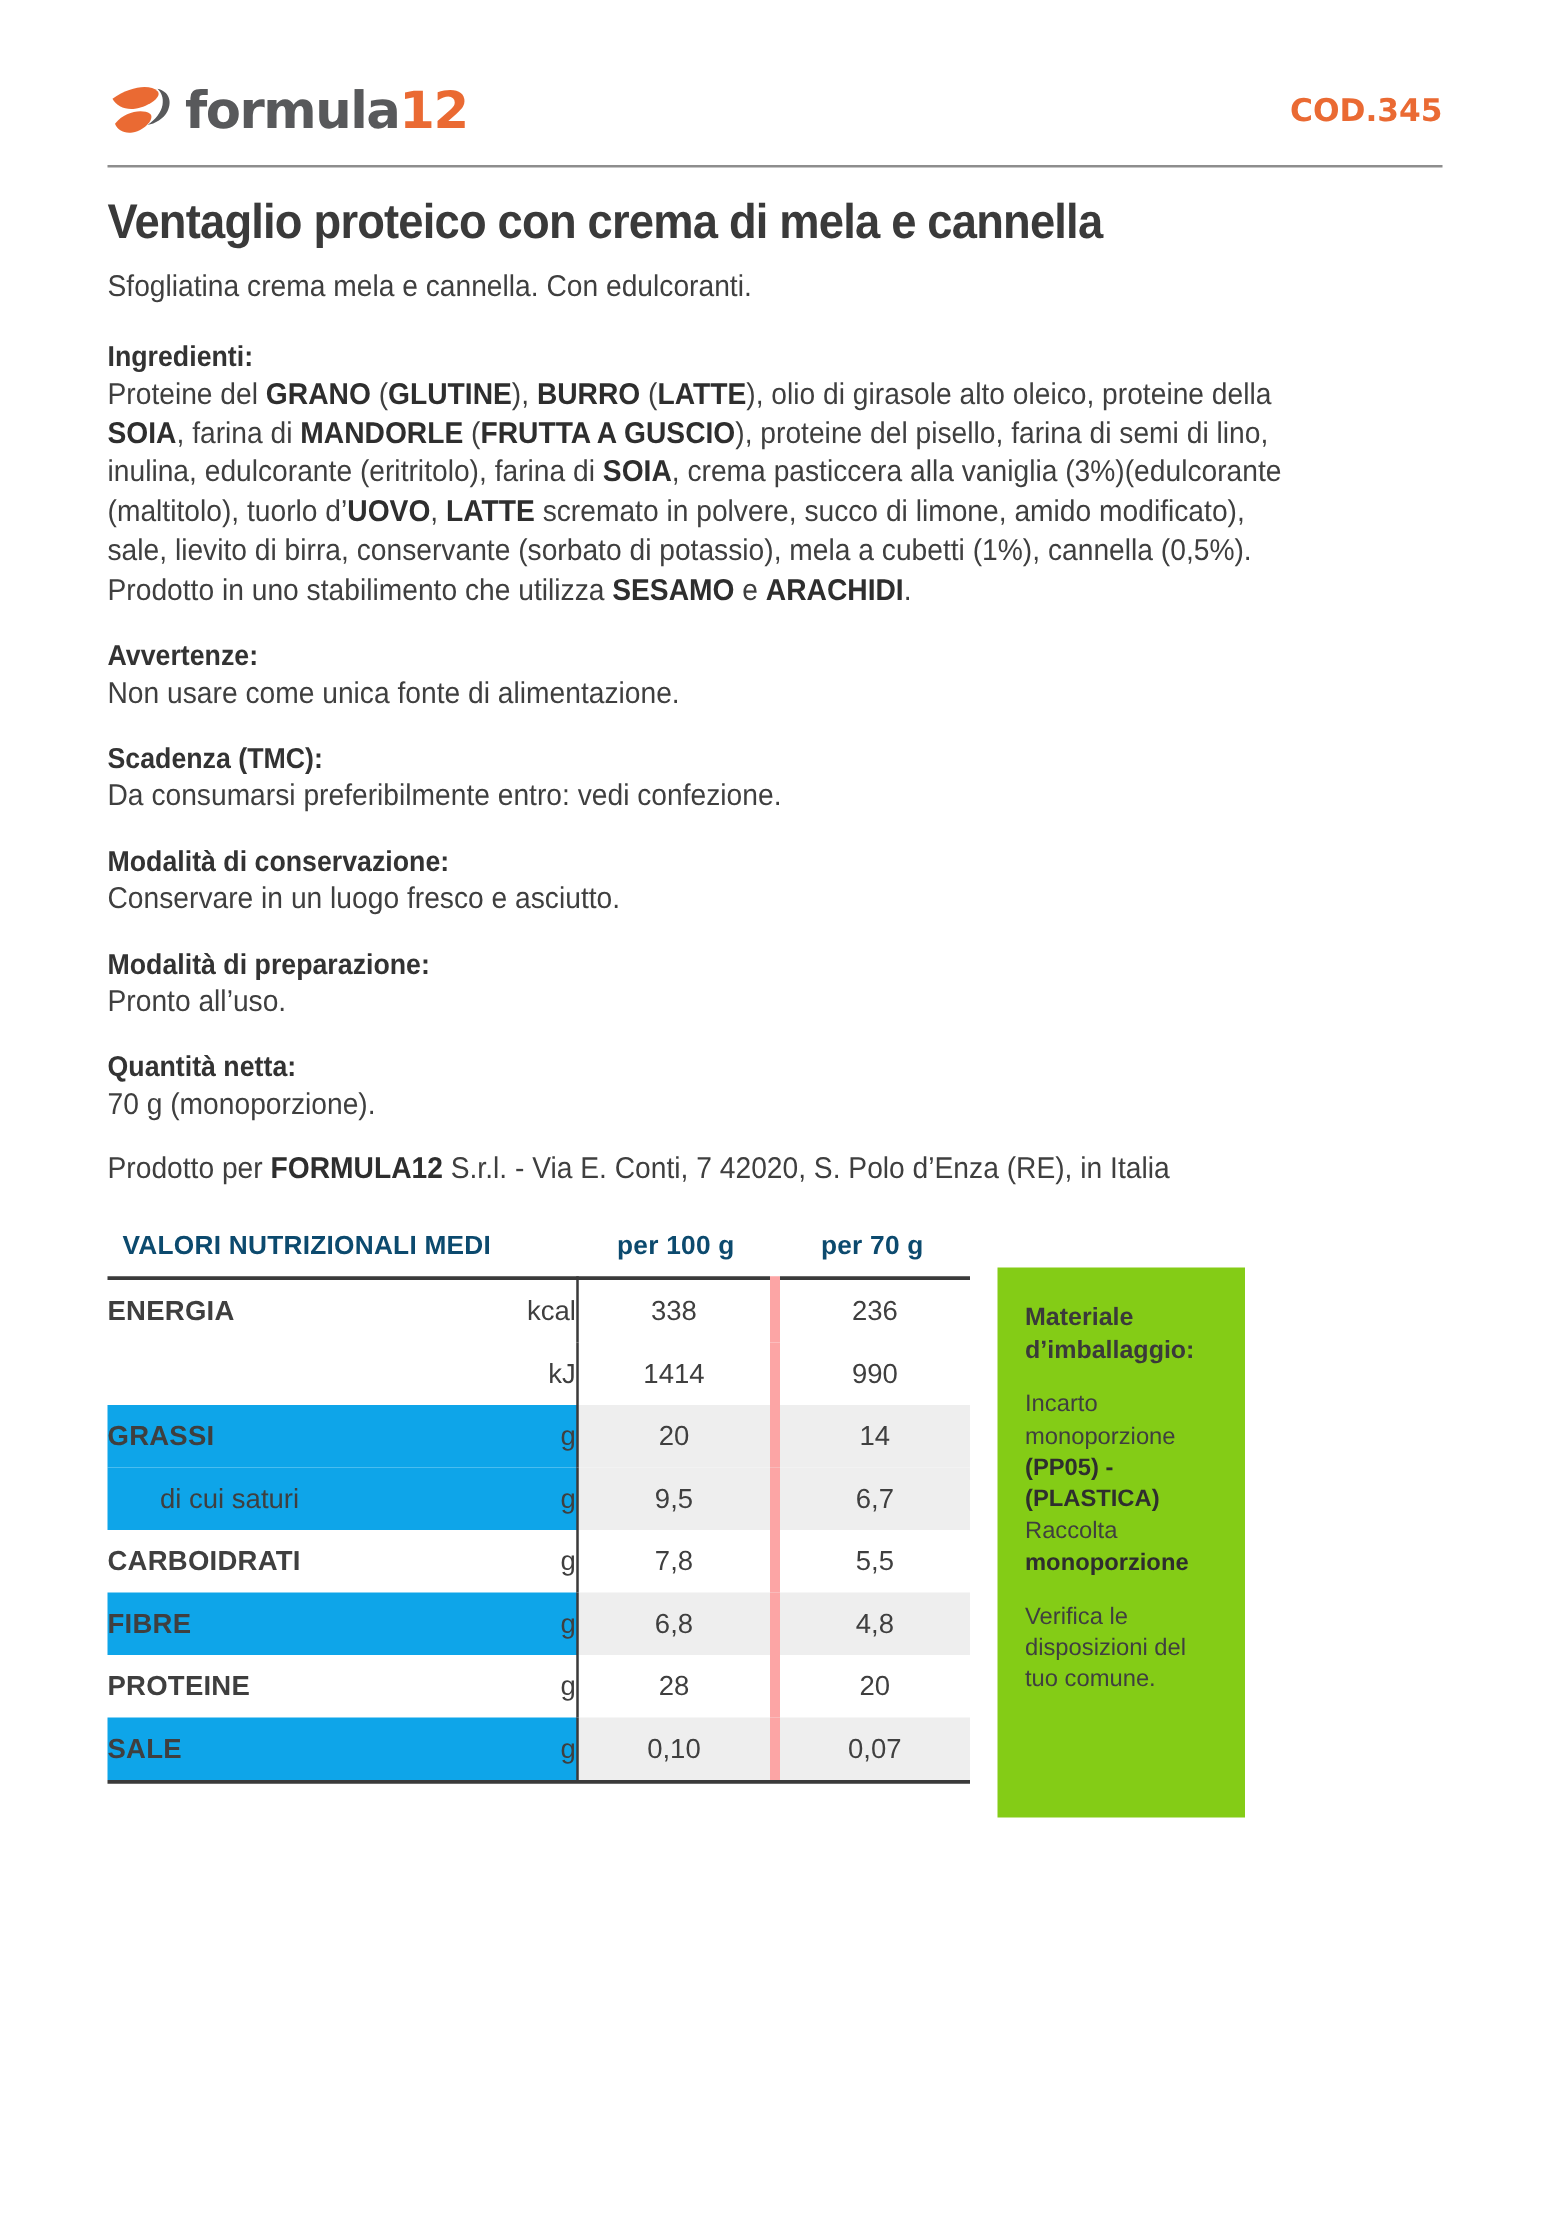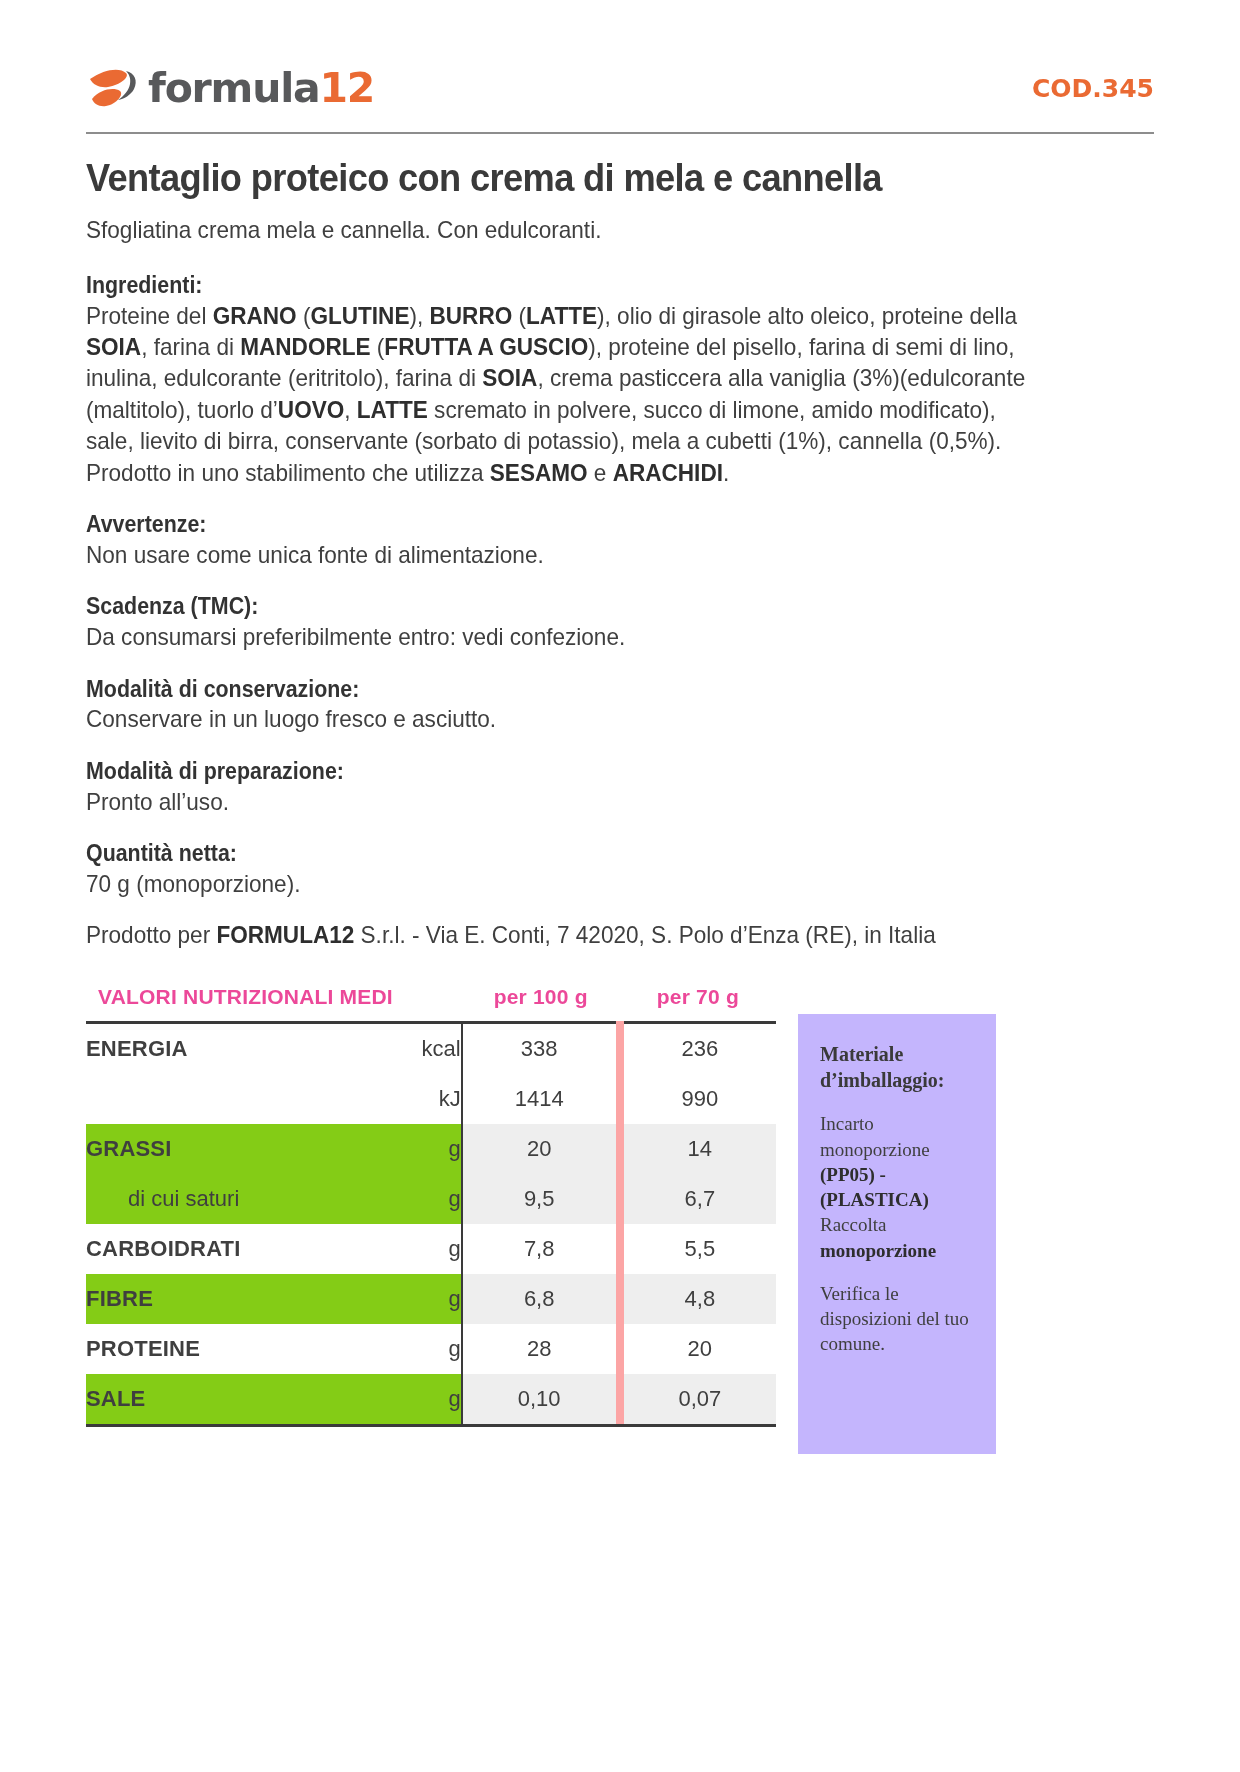--- a/index.html
+++ b/index.html
@@ -133,21 +133,21 @@
     flex: 0 0 690px;
   }
   table.nutri {
     width: 100%;
     border-collapse: collapse;
     font-size: 21px;
   }
   table.nutri th {
     font-weight: bold;
     font-size: 21px;
-    color: #ec4899;
+    color: #0c4a6e;
     text-align: center;
     padding: 6px 0 12px 0;
     letter-spacing: 0.2px;
   }
   table.nutri th.hname {
     text-align: left;
     padding-left: 12px;
   }
   table.nutri thead tr {
     border-bottom: 3px solid #3a3a3a;
@@ -183,40 +183,40 @@
   td.v1 {
     text-align: center;
     width: 170px;
     border-left: 2px solid #3a3a3a;
   }
   td.v2 {
     text-align: center;
     width: 170px;
     border-left: 8px solid #fca5a5;
   }
-  tr.shade td { background: #84cc16; }
+  tr.shade td { background: #0ea5e9; }
   tr.shade td.v1, tr.shade td.v2 { background: #eeeeee; }
   table.nutri tbody tr:last-child td {
     border-bottom: none;
   }
   .table-bottom-rule {
     border-top: 3px solid #3a3a3a;
     margin-top: 0;
   }
 
   .aside {
     margin-left: 22px;
     width: 198px;
     flex: 0 0 198px;
-    background: #c4b5fd;
+    background: #84cc16;
     padding: 28px 22px 34px 22px;
     box-sizing: border-box;
     margin-top: 35px;
     min-height: 440px;
-    font-family: Liberation Serif, serif;
+    font-family: Liberation Sans, sans-serif;
   }
   .aside-title {
     font-size: 20px;
     font-weight: bold;
     color: #3a3a3a;
     line-height: 1.28;
     margin-bottom: 18px;
   }
   .aside-body {
     font-size: 19px;

